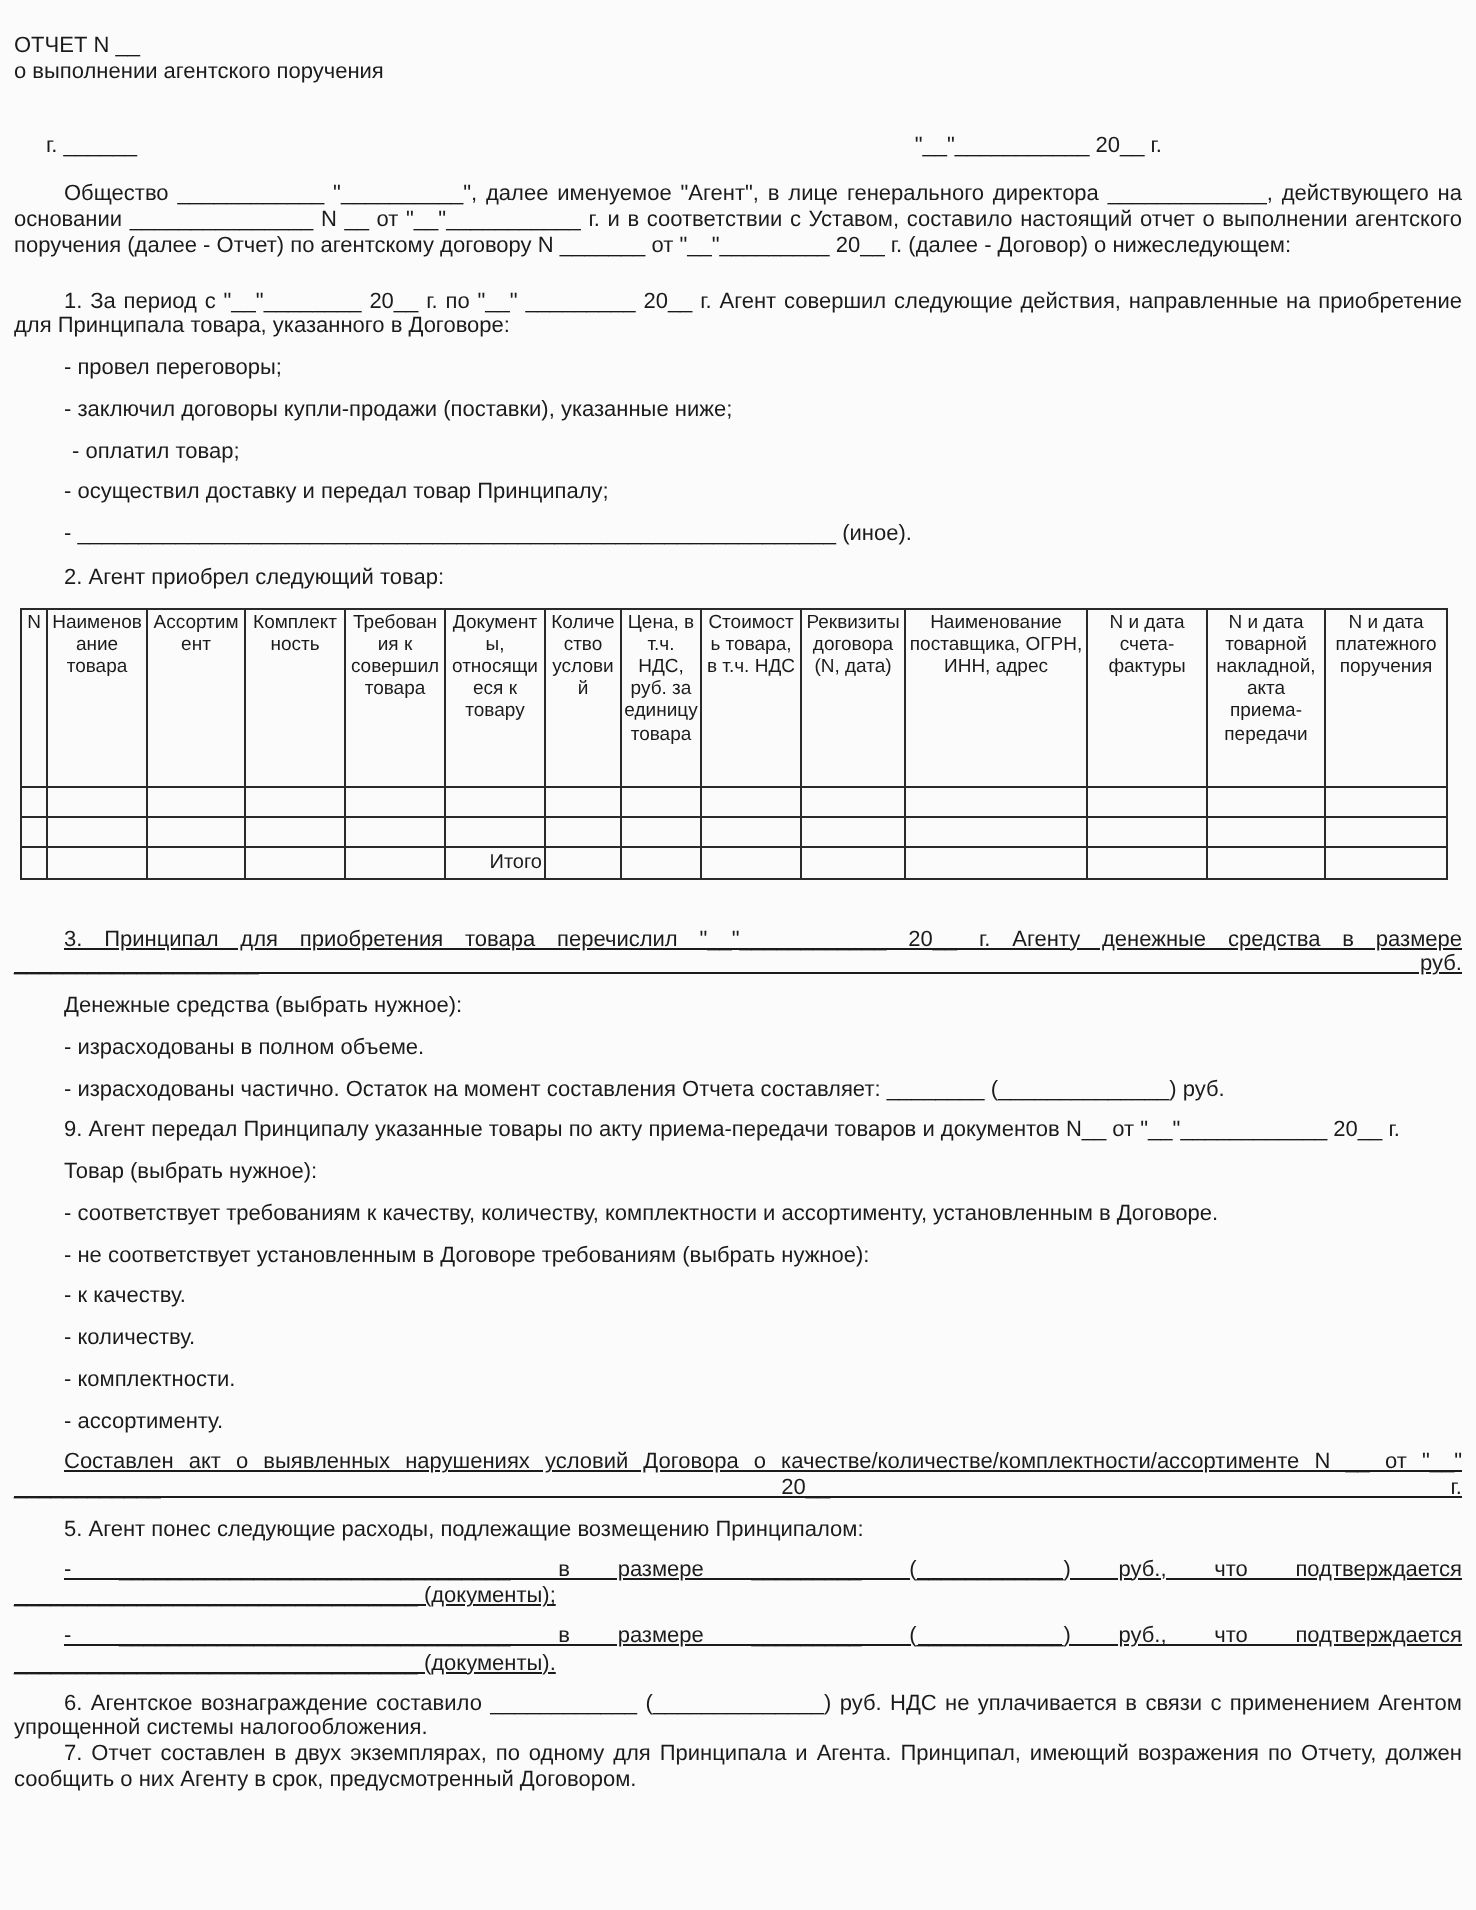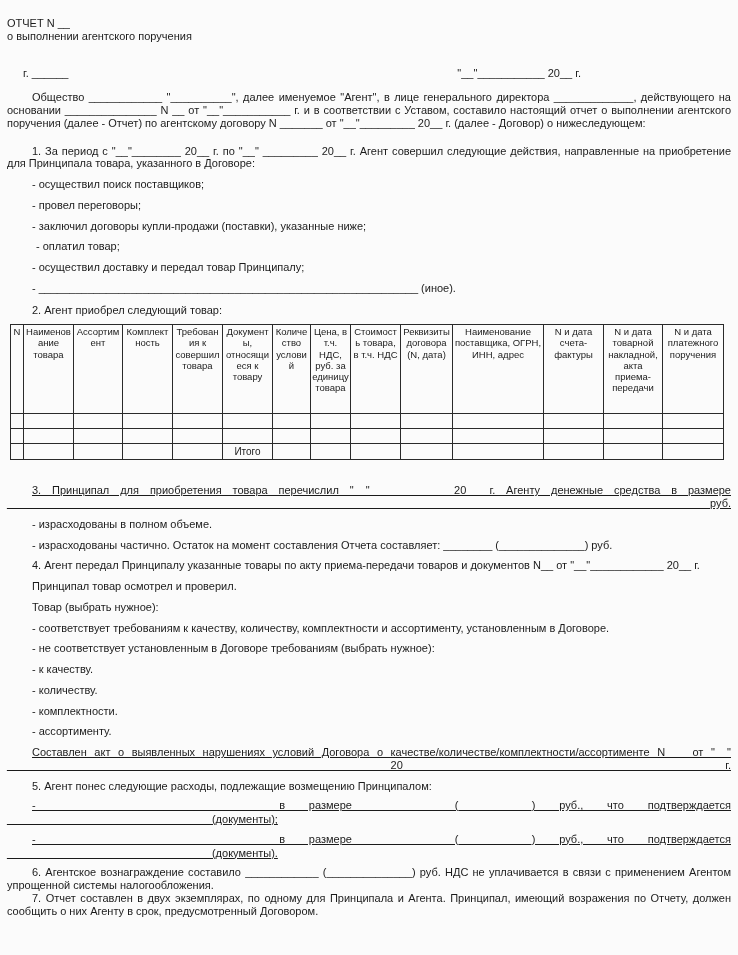--- a/index.html
+++ b/index.html
@@ -32,41 +32,40 @@
     font-size: 9.5px; line-height: 1.18;
   }
   table.goods th, table.goods td {
     border: 1px solid #2a2a2a;
     padding: 1px; vertical-align: top; text-align: center;
     font-weight: normal; overflow-wrap: break-word; word-wrap: break-word;
   }
   table.goods thead tr { height: 89px; }
   table.goods tbody tr { height: 15px; }
   table.goods tbody tr.total-row { height: 16px; }
-  table.goods td.total-cell { text-align: center; font-size: 10px; vertical-align: bottom; }
+  table.goods td.total-cell { text-align: right; font-size: 10px; vertical-align: bottom; }
 </style>
 </head>
 <body>
 
 <div class="doc">
 
   <div class="center">
     <div>ОТЧЕТ N __</div>
     <div>о выполнении агентского поручения</div>
   </div>
 
   <div class="meta">
     <div>г. ______</div>
     <div class="meta-date">"__"___________ 20__ г.</div>
   </div>
 
   <p class="p mt12">Общество ____________ "__________", далее именуемое "Агент", в лице генерального директора _____________, действующего на основании _______________ N __ от "__"___________ г. и в соответствии с Уставом, составило настоящий отчет о выполнении агентского поручения (далее - Отчет) по агентскому договору N _______ от "__"_________ 20__ г. (далее - Договор) о нижеследующем:</p>
 
   <p class="p mt15">1. За период с "__"________ 20__ г. по "__" _________ 20__ г. Агент совершил следующие действия, направленные на приобретение для Принципала товара, указанного в Договоре:</p>
-  <p class="p mt8">- осуществил поиск поставщиков;</p>
   <p class="p mt8">- провел переговоры;</p>
   <p class="p mt8">- заключил договоры купли-продажи (поставки), указанные ниже;</p>
   <p class="p mt8 ind2">- оплатил товар;</p>
   <p class="p mt8">- осуществил доставку и передал товар Принципалу;</p>
   <p class="p mt8">- ______________________________________________________________ (иное).</p>
 
   <p class="p mt9">2. Агент приобрел следующий товар:</p>
 
   <table class="goods">
     <colgroup>
@@ -149,25 +148,25 @@
           <td></td>
           <td></td>
           <td></td>
           <td></td>
           <td></td>
         </tr>
       </tbody>
   </table>
 
   <p class="p jl mt24">3. Принципал для приобретения товара перечислил "__"____________ 20__ г. Агенту денежные средства в размере ____________________ руб.</p>
+  <p class="p mt8">Денежные средства (выбрать нужное):</p>
   <p class="p mt8">- израсходованы в полном объеме.</p>
   <p class="p mt8">- израсходованы частично. Остаток на момент составления Отчета составляет: ________ (______________) руб.</p>
 
-  <p class="p mt8">4. Агент передал Принципалу указанные товары по акту приема-передачи товаров и документов N__ от "__"____________ 20__ г.</p>
-  <p class="p mt8">Принципал товар осмотрел и проверил.</p>
+  <p class="p mt8">9. Агент передал Принципалу указанные товары по акту приема-передачи товаров и документов N__ от "__"____________ 20__ г.</p>
   <p class="p mt8">Товар (выбрать нужное):</p>
   <p class="p mt8">- соответствует требованиям к качеству, количеству, комплектности и ассортименту, установленным в Договоре.</p>
   <p class="p mt8">- не соответствует установленным в Договоре требованиям (выбрать нужное):</p>
   <p class="p mt8">- к качеству.</p>
   <p class="p mt8">- количеству.</p>
   <p class="p mt8">- комплектности.</p>
   <p class="p mt8">- ассортименту.</p>
   <p class="p jl mt8">Составлен акт о выявленных нарушениях условий Договора о качестве/количестве/комплектности/ассортименте N __ от "__" ____________ 20__ г.</p>
 
   <p class="p mt8">5. Агент понес следующие расходы, подлежащие возмещению Принципалом:</p>

